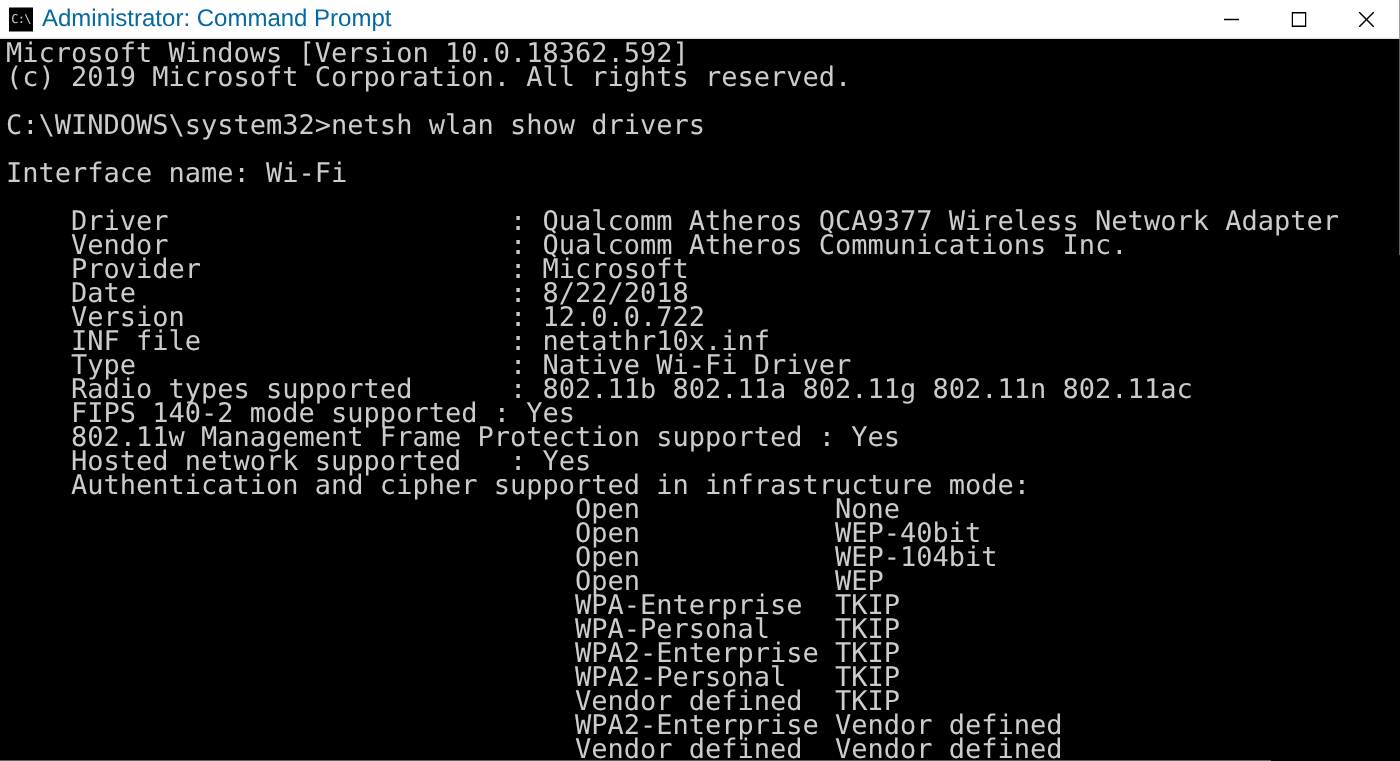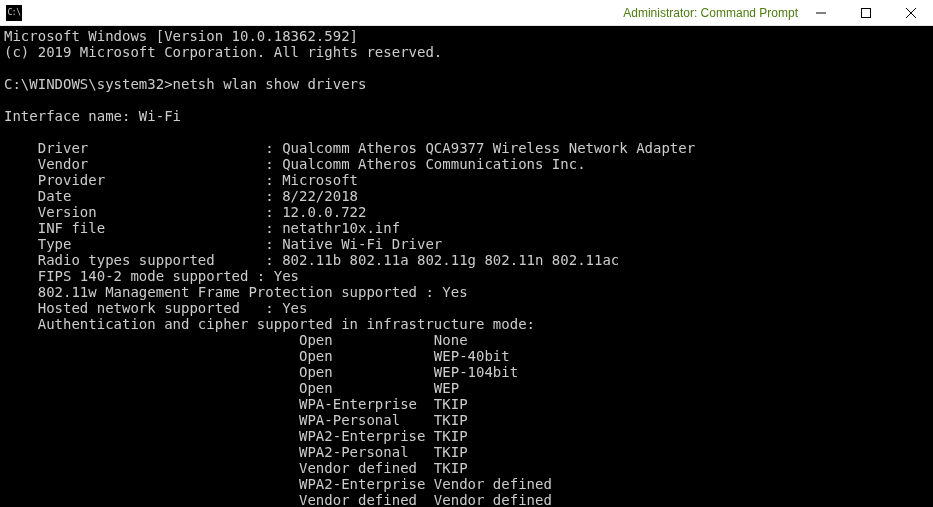--- a/index.html
+++ b/index.html
@@ -29,24 +29,23 @@
     margin-right: 6px;
   }
   .titlebar-icon-inner {
     color: #ccc;
     font-size: 8px;
     line-height: 8px;
     font-family: Consolas, monospace;
     letter-spacing: -0.5px;
   }
   .titlebar-text {
-    font-size: 12px;
-    color: #4d7c0f;
+    font-size: 16px;
+    color: #0369a1;
     flex: 1;
-    text-align: right;
   }
   .window-controls {
     display: flex;
     height: 100%;
     margin-left: auto;
   }
   .winbtn {
     width: 45px;
     height: 100%;
     display: flex;
@@ -55,21 +54,21 @@
     color: #000;
   }
   .winbtn svg { display: block; }
   .terminal {
     background: #000;
     color: #ccc;
     height: calc(507px - 26px);
     width: 100%;
     padding: 2px 4px 2px 4px;
     font-family: Consolas, "Lucida Console", monospace;
-    font-size: 14px;
+    font-size: 18px;
     line-height: 16px;
     white-space: pre;
     overflow: hidden;
   }
 </style>
 </head>
 <body>
 
 <div class="titlebar">
   <div class="titlebar-icon">

